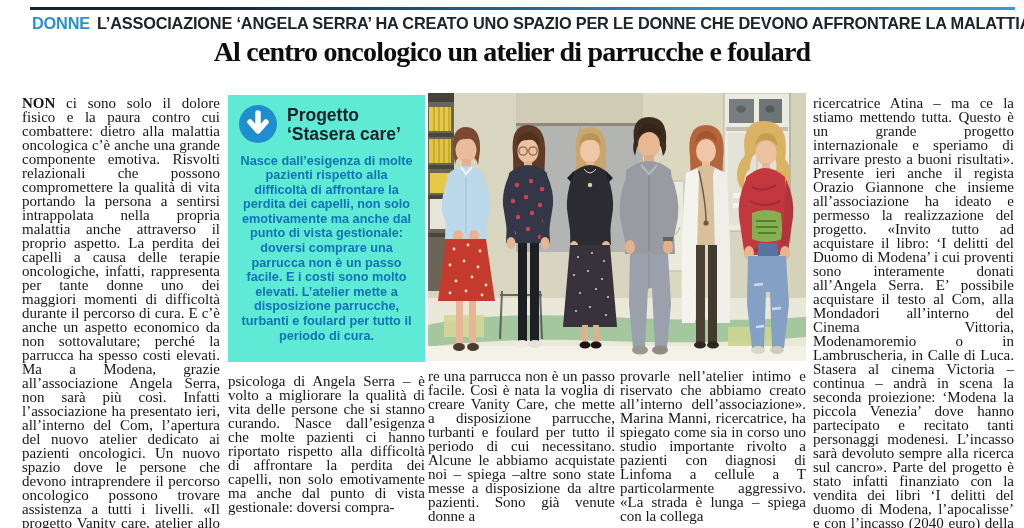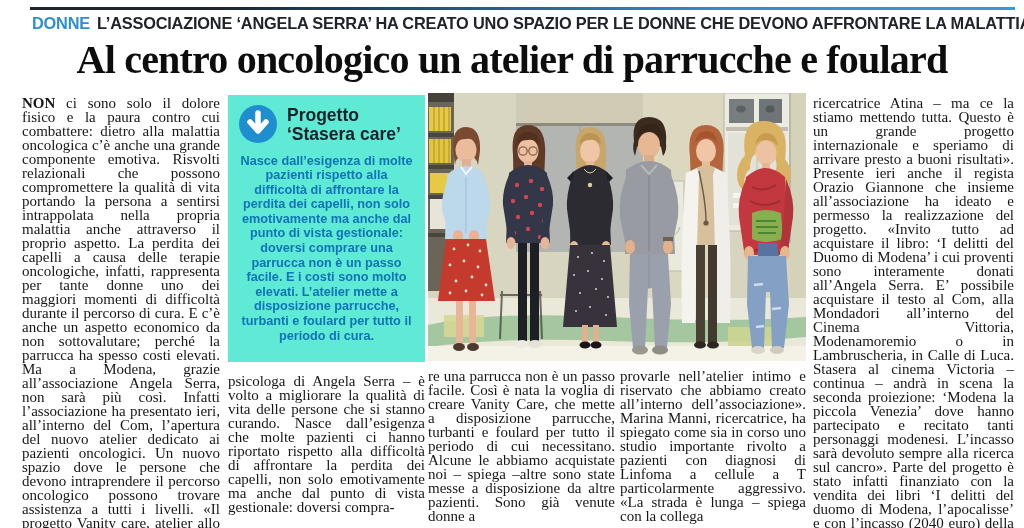--- a/index.html
+++ b/index.html
@@ -7,21 +7,21 @@
        font-family:"Liberation Serif",serif;color:#1a1a1a;position:relative;}
   .page{position:absolute;inset:0;background:#fff;}
   .top-rule{position:absolute;left:30px;width:985px;top:7px;height:3px;
     background:linear-gradient(90deg,#1b2430 0%,#1b2430 18%,#2f8fc9 70%,#3a9ad2 100%);}
   .kicker{position:absolute;left:32px;top:14px;white-space:nowrap;
     font-family:"Liberation Sans",sans-serif;font-weight:bold;font-size:16.5px;
     letter-spacing:-0.2px;transform:scaleX(0.99);transform-origin:left;}
   .kicker-label{color:#2e8fd0;margin-right:7px;}
   .kicker-text{color:#20242a;}
   .headline{position:absolute;left:0;right:0;top:36px;margin:0;text-align:center;
-    font-family:"Liberation Serif",serif;font-weight:bold;font-size:40px;
+    font-family:"Liberation Serif",serif;font-weight:bold;font-size:28px;
     letter-spacing:-0.8px;color:#0d0d0d;}
   .body-col{position:absolute;font-size:15px;line-height:14.0px;text-align:justify;
     color:#161616;}
   .body-col p{margin:0;}
   .lead{font-weight:bold;}
   .col1{left:22px;top:96px;width:198px;height:420px;}
   .col2b{left:228px;top:374px;width:197px;height:140px;}
   .col3{left:428px;top:369px;width:187px;height:152px;}
   .col4{left:620px;top:369px;width:186px;height:152px;}
   .col5{left:813px;top:96px;width:201px;height:424px;}

